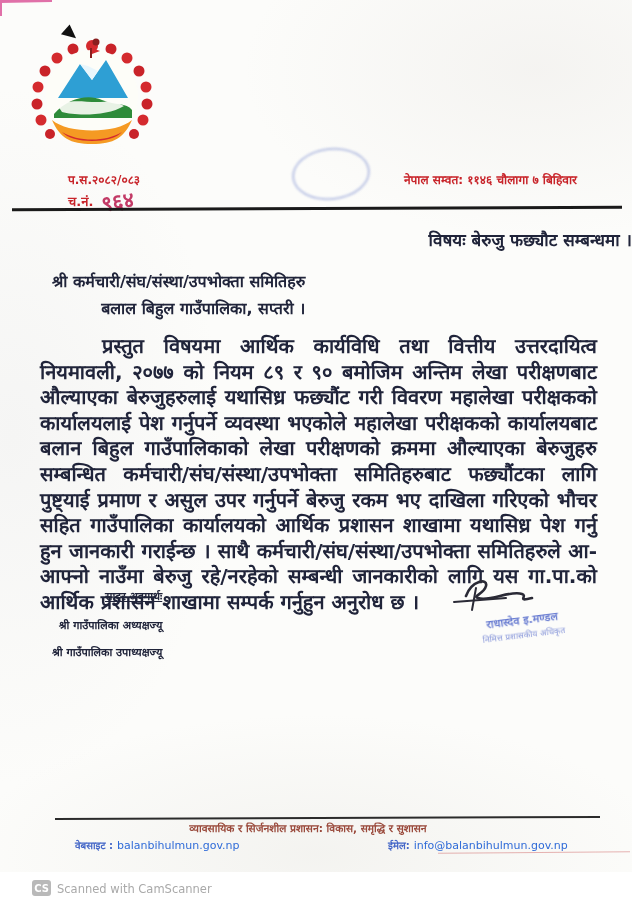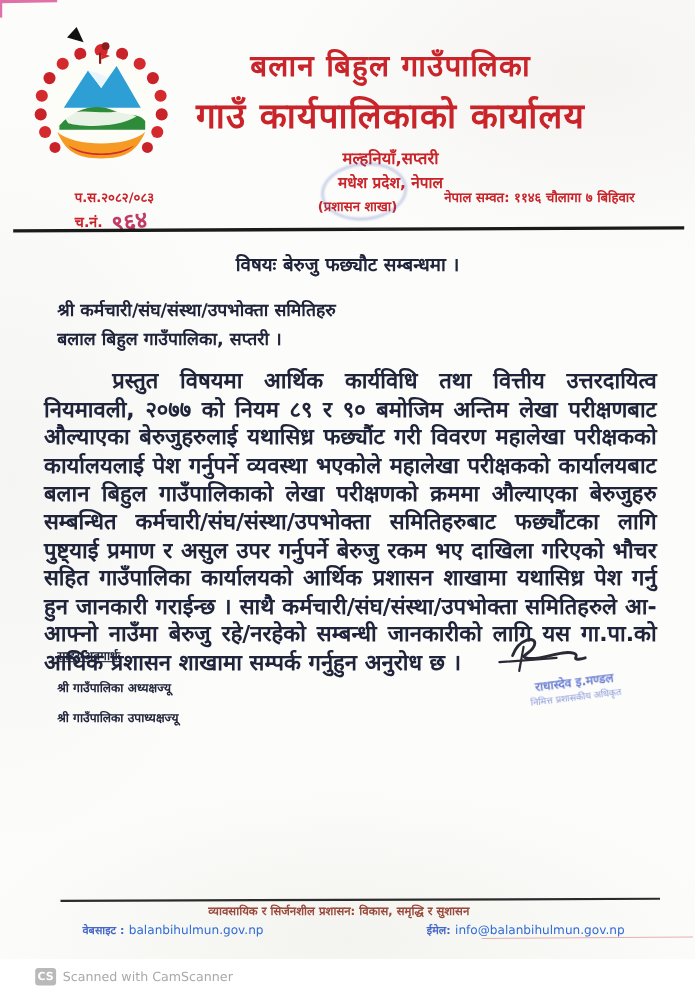--- a/index.html
+++ b/index.html
@@ -41,22 +41,22 @@
   .dispatch-row{margin-top:3px;font-size:13px;}
   .dispatch-no{
     display:inline-block;color:#c23a66;font-size:21px;font-weight:bold;
     transform:rotate(-9deg) translateY(3px);margin-left:8px;
     font-family:"DejaVu Serif","Liberation Serif",serif;
   }
   .meta-right{position:absolute;right:55px;top:172px;color:#c8242a;font-size:12px;font-weight:bold;text-align:right;line-height:17px;}
   .head-rule{position:absolute;left:12px;top:207px;width:610px;height:2.5px;background:#1a1a1a;transform:rotate(-0.25deg);}
 
   
-  .ink{color:#20243a;}
-  .subject{position:absolute;left:0;top:228px;width:632px;text-align:center;font-size:17px;font-weight:bold;}
+  .ink{color:#20243a;text-align:right;}
+  .subject{position:absolute;left:0;top:228px;width:632px;text-align:right;font-size:17px;font-weight:bold;}
   .addressee{position:absolute;left:52px;top:268px;font-size:16px;font-weight:600;line-height:27px;}
   .body-par{
     position:absolute;left:40px;top:334px;width:557px;
     font-size:20px;font-weight:700;line-height:25.6px;
     text-align:justify;text-indent:62px;
   }
   .closing{position:absolute;left:52px;top:583px;font-size:11px;font-weight:600;line-height:27px;}
   .closing .salut{font-weight:bold;text-decoration:underline;display:inline-block;margin-bottom:2px;}
 
   
@@ -72,21 +72,21 @@
   
   .foot-rule{position:absolute;left:55px;top:817px;width:545px;height:1.5px;background:#2b2b2b;transform:rotate(-0.2deg);}
   .slogan{position:absolute;left:0;top:821px;width:616px;text-align:center;font-size:10.5px;font-weight:bold;color:#9a4a3c;filter:blur(0.3px);}
   .contact{position:absolute;top:838px;font-size:11px;color:#2f6bd8;filter:blur(0.2px);}
   .contact.web{left:75px;text-align:center;}
   .contact.mail{left:388px;}
   .contact .lbl{color:#4668c8;font-weight:bold;margin-right:4px;font-size:10px;}
 
   
   .wm-strip{position:absolute;left:0;top:872px;width:632px;height:38px;background:#ffffff;}
-  .wm{position:absolute;left:8px;top:8px;display:flex;align-items:center;gap:6px;color:#a9a9a9;font-size:11.5px;padding-left:24px;}
+  .wm{position:absolute;left:8px;top:8px;display:flex;align-items:flex-end;gap:6px;color:#a9a9a9;font-size:11.5px;padding-left:24px;}
   .wm-badge{
     display:inline-flex;align-items:center;justify-content:center;
     width:19px;height:16px;border-radius:3px;background:#b9b9b9;color:#ffffff;
     font-size:10px;font-weight:bold;
   }
 </style>
 </head>
 <body>
 
 <div class="page">
@@ -122,27 +122,20 @@
       <path d="M52 28 L64 44 L70 35 L60 30 Z" fill="#e8f6fc"></path>
       <path d="M26 78 C40 62 60 58 74 64 C88 70 98 66 104 74 L104 82 L26 82 Z" fill="#2e8b3a"></path>
       <path d="M30 70 C44 60 66 70 84 64 L96 70 C80 80 48 80 34 76 Z" fill="#fdfdf8" opacity="0.9"></path>
       <path d="M24 84 C40 98 88 98 104 84 C96 102 86 108 64 108 C42 108 32 102 24 84 Z" fill="#f59a23"></path>
       <path d="M34 96 C50 106 78 106 94 96 C84 108 44 108 34 96 Z" fill="#d42a2e"></path>
       <rect x="62" y="12" width="2" height="10" fill="#8a1e1e"></rect>
       <path d="M64 12 L72 15 L64 18 Z" fill="#d42a2e"></path>
     </svg>
   </div>
 
-  <div class="head-block">
-    <div class="title1">बलान बिहुल गाउँपालिका</div>
-    <div class="title2">गाउँ कार्यपालिकाको कार्यालय</div>
-    <div class="addr">मल्हनियाँ,सप्तरी</div>
-    <div class="prov">मधेश प्रदेश, नेपाल</div>
-    <div class="branch">(प्रशासन शाखा)</div>
-  </div>
   <div class="head-stamp"></div>
 
   <div class="meta-left">
     <div>प.स.२०८२/०८३</div>
     <div class="dispatch-row">
       <span>च.नं.</span><span class="dispatch-no">९६४</span>
     </div>
   </div>
 
   <div class="meta-right">

